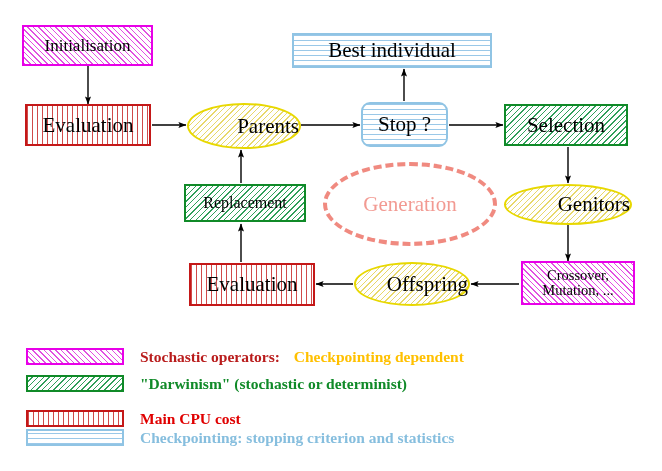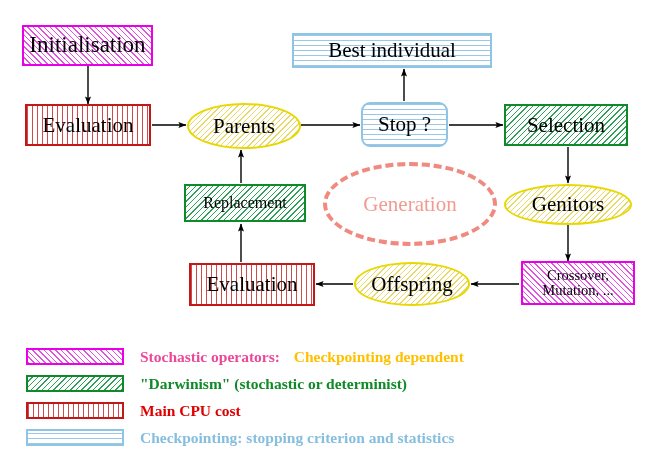--- a/index.html
+++ b/index.html
@@ -40,21 +40,21 @@
        #9ac8e8 0px,#9ac8e8 1px,rgba(255,255,255,0) 1px,rgba(255,255,255,0) 5px);
     border:2px solid #90c4e4;
   }
   .h-yellow{
     background-color:#ffffff;
     background-image:repeating-linear-gradient(-45deg,
        #e8d86a 0px,#e8d86a 1px,rgba(255,255,255,0) 1px,rgba(255,255,255,0) 4px);
     border:2px solid #e8d800;
   }
 
-  .ellipse{border-radius:50%;}
+  .ellipse{border-radius:50%;justify-content:flex-end;}
   .rounded{border-radius:9px;}
 
   .dashed-ellipse{
     position:absolute;box-sizing:border-box;
     border:4px dashed #f08a80;
     border-radius:50%;
     background:transparent;
     display:flex;align-items:center;justify-content:center;
   }
   .dashed-ellipse .label{color:#f29a92;}
@@ -86,21 +86,21 @@
       <line x1="568" y1="147" x2="568" y2="183"></line>
       <line x1="568" y1="225" x2="568" y2="261"></line>
       <line x1="519" y1="284" x2="471" y2="284"></line>
       <line x1="353" y1="284" x2="316" y2="284"></line>
       <line x1="241" y1="262" x2="241" y2="224"></line>
       <line x1="241" y1="183" x2="241" y2="150"></line>
     </g>
   </svg>
 
   <div class="node h-magenta" style="left:22px;top:25px;width:131px;height:41px;">
-    <span class="label" style="font-size:23px;">Initialisation</span>
+    <span class="label" style="font-size:17px;">Initialisation</span>
   </div>
 
   <div class="node h-red" style="left:25px;top:104px;width:126px;height:42px;">
     <span class="label" style="font-size:21px;">Evaluation</span>
   </div>
 
   <div class="node h-yellow ellipse" style="left:187px;top:103px;width:114px;height:46px;">
     <span class="label" style="font-size:21px;">Parents</span>
   </div>
 
@@ -139,31 +139,31 @@
 
   <div class="dashed-ellipse" style="left:323px;top:162px;width:174px;height:84px;">
     <span class="label" style="font-size:21px;">Generation</span>
   </div>
 
   <div id="legend">
 
     <div class="lg-row" style="top:6px;">
       <div class="lg-swatch h-magenta" style="top:4px;"></div>
       <div class="lg-text">
-        <span style="color:#ec4899;">Stochastic operators:</span>
+        <span style="color:#b91c1c;">Stochastic operators:</span>
         <span class="t2" style="color:#ffc000;padding-left:10px;">Checkpointing dependent</span>
       </div>
     </div>
 
     <div class="lg-row" style="top:33px;">
       <div class="lg-swatch h-green" style="top:4px;"></div>
       <div class="lg-text" style="color:#108a28;">"Darwinism" (stochastic or determinist)</div>
     </div>
 
-    <div class="lg-row" style="top:60px;">
+    <div class="lg-row" style="top:68px;">
       <div class="lg-swatch h-red" style="top:4px;"></div>
       <div class="lg-text" style="color:#e00000;">Main CPU cost</div>
     </div>
 
     <div class="lg-row" style="top:87px;">
       <div class="lg-swatch h-blue" style="top:4px;"></div>
       <div class="lg-text" style="color:#86bede;">Checkpointing: stopping criterion and statistics</div>
     </div>
 
   </div>

